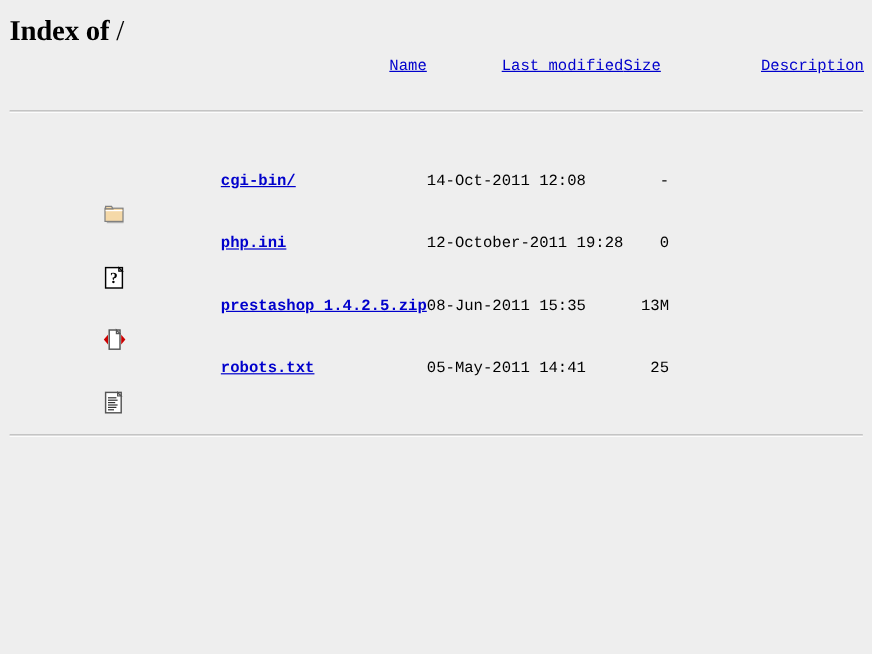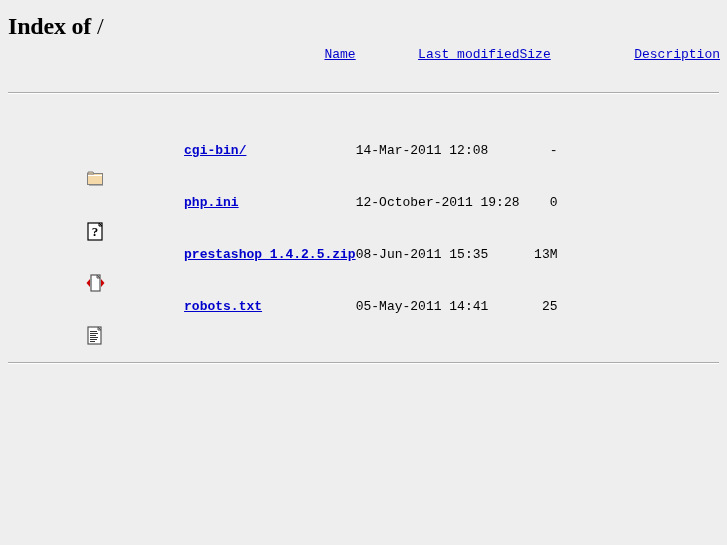--- a/index.html
+++ b/index.html
@@ -148,21 +148,21 @@
               <rect x="2" y="5" width="14" height="10" fill="#f5d9a8"></rect>
               <path d="M2 5 L2 3 L7 3 L8 5 Z" fill="#f5d9a8" stroke="#808080" stroke-width="1"></path>
               <rect x="2" y="6" width="14" height="1" fill="#ffffff"></rect>
               <rect x="3" y="16" width="14" height="1" fill="#b0b0b0"></rect>
             </svg>
           </span>
         </td>
         <td class="col-name">
           <a href="#">cgi-bin/</a>
         </td>
-        <td class="col-date">14-Mar-2011 12:08</td>
+        <td class="col-date">14-Oct-2011 12:08</td>
         <td class="col-size">-</td>
         <td class="col-desc"></td>
       </tr>
 
 
       <tr>
         <td class="col-icon">
           <span class="icon">
             <svg width="20" height="22" viewBox="0 0 20 22">
               <rect x="2" y="2" width="14" height="17" fill="#ffffff" stroke="#000000" stroke-width="1.2"></rect>

